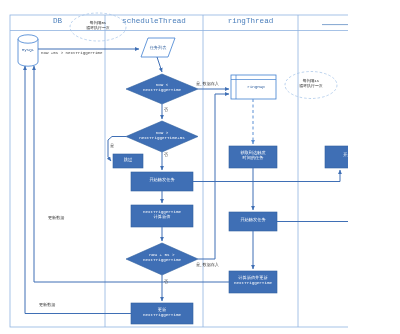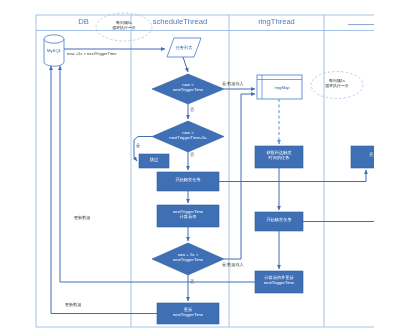--- a/index.html
+++ b/index.html
@@ -5,23 +5,22 @@
   html, body {
     margin: 0;
     padding: 0;
     background: #ffffff;
   }
   #canvas {
     position: relative;
     width: 348px;
     height: 334px;
     background: #ffffff;
-    font-family: Liberation Sans, sans-serif;
+    font-family: Liberation Mono, monospace;
     overflow: hidden;
-    margin-left: 26px;
   }
   #svg-layer {
     position: absolute;
     left: 0;
     top: 0;
     width: 400px;
     height: 334px;
   }
   .lbl {
     position: absolute;

